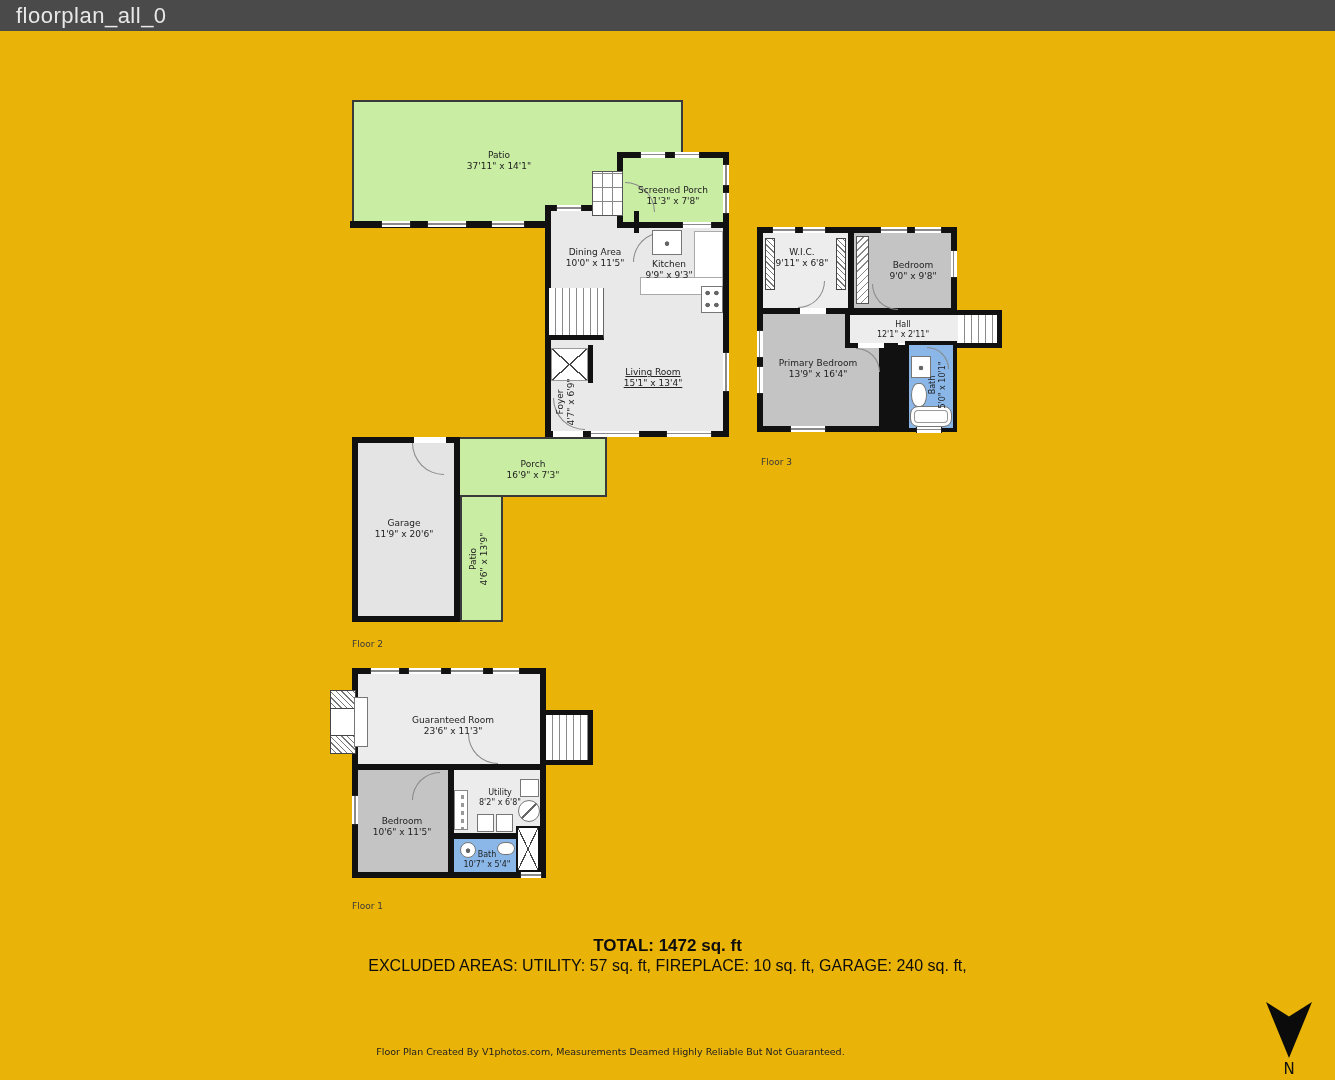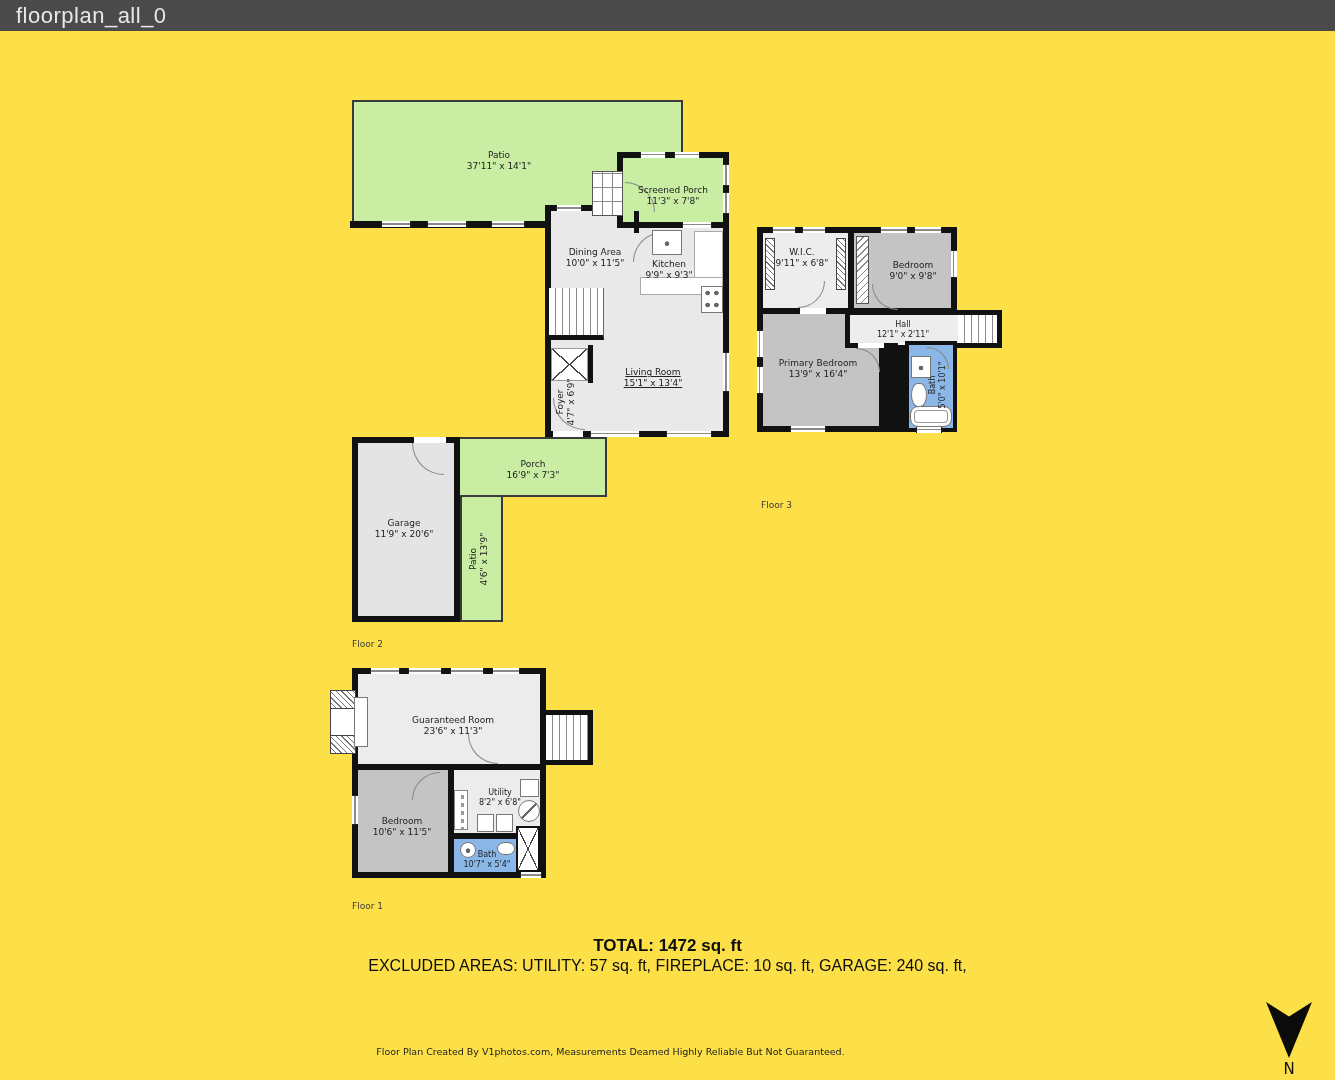--- a/index.html
+++ b/index.html
@@ -1,16 +1,16 @@
 <!DOCTYPE html>
 <html><head>
 <meta charset="utf-8">
 <style>
   html,body { margin:0; padding:0; background:#fff; }
-  #page { position:relative; width:1335px; height:1080px; background:#fde047; overflow:hidden;
+  #page { position:relative; width:1335px; height:1080px; background:#eab308; overflow:hidden;
           font-family:"DejaVu Sans", sans-serif; }
   #titlebar { position:absolute; left:0; top:0; width:1335px; height:31px; background:#4a4a4a; }
   #titlebar .t { position:absolute; left:16px; top:3px; font-family:"Liberation Sans", sans-serif;
                  font-size:22px; font-weight:400; color:#e8e8e8; letter-spacing:0.5px; }
   #plan { position:absolute; left:0; top:0; width:1335px; height:1080px; }
   .room { position:absolute; box-sizing:border-box; }
   .b6 { border:6px solid #111; }
   .b5 { border:5px solid #111; }
   .b4 { border:4px solid #111; }
   .b2 { border:2px solid #3a3a3a; }
@@ -197,21 +197,21 @@
       <div>12'1" x 2'11"</div>
     </div>
     <div class="lbl" style="left:818px;top:369px;">
       <div>Primary Bedroom</div>
       <div>13'9" x 16'4"</div>
     </div>
     <div class="lbl small rot" style="left:938px;top:385px;">
       <div>Bath</div>
       <div>5'0" x 10'1"</div>
     </div>
-    <div class="floor-tag" style="left:761px;top:457px;margin-top:43px;">Floor 3</div>
+    <div class="floor-tag" style="left:761px;top:457px;">Floor 3</div>
 
     <div class="room b6" style="left:352px;top:668px;width:194px;height:102px;background:#ececec;"></div>
     <div class="winH" style="left:370px;top:668px;width:30px;"></div>
     <div class="winH" style="left:408px;top:668px;width:34px;"></div>
     <div class="winH" style="left:450px;top:668px;width:34px;"></div>
     <div class="winH" style="left:492px;top:668px;width:28px;"></div>
     <div class="hatch" style="left:330px;top:690px;width:26px;height:19px;"></div>
     <div class="fix" style="left:330px;top:708px;width:26px;height:28px;border-color:#444;"></div>
     <div class="hatch" style="left:330px;top:735px;width:26px;height:19px;"></div>
     <div class="fix" style="left:354px;top:697px;width:14px;height:50px;border-color:#777;"></div>

